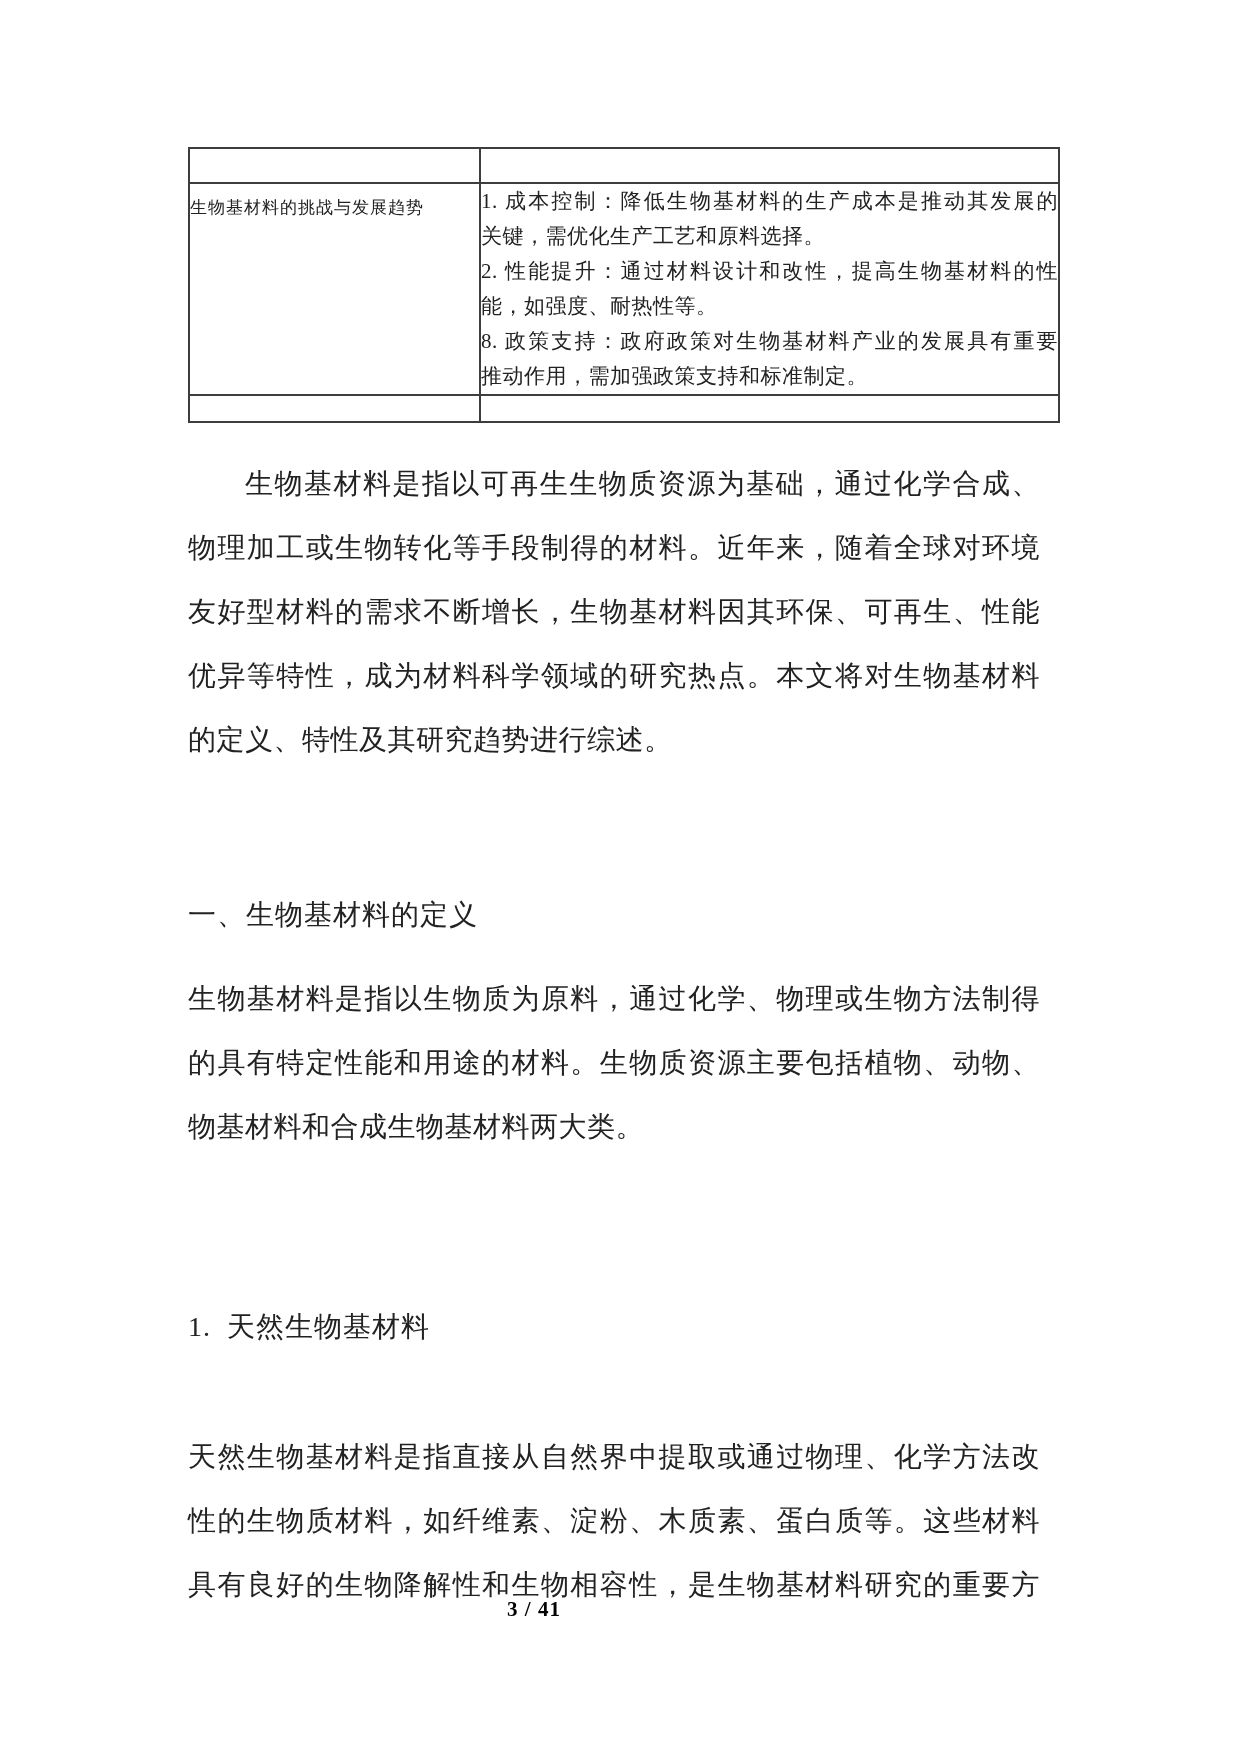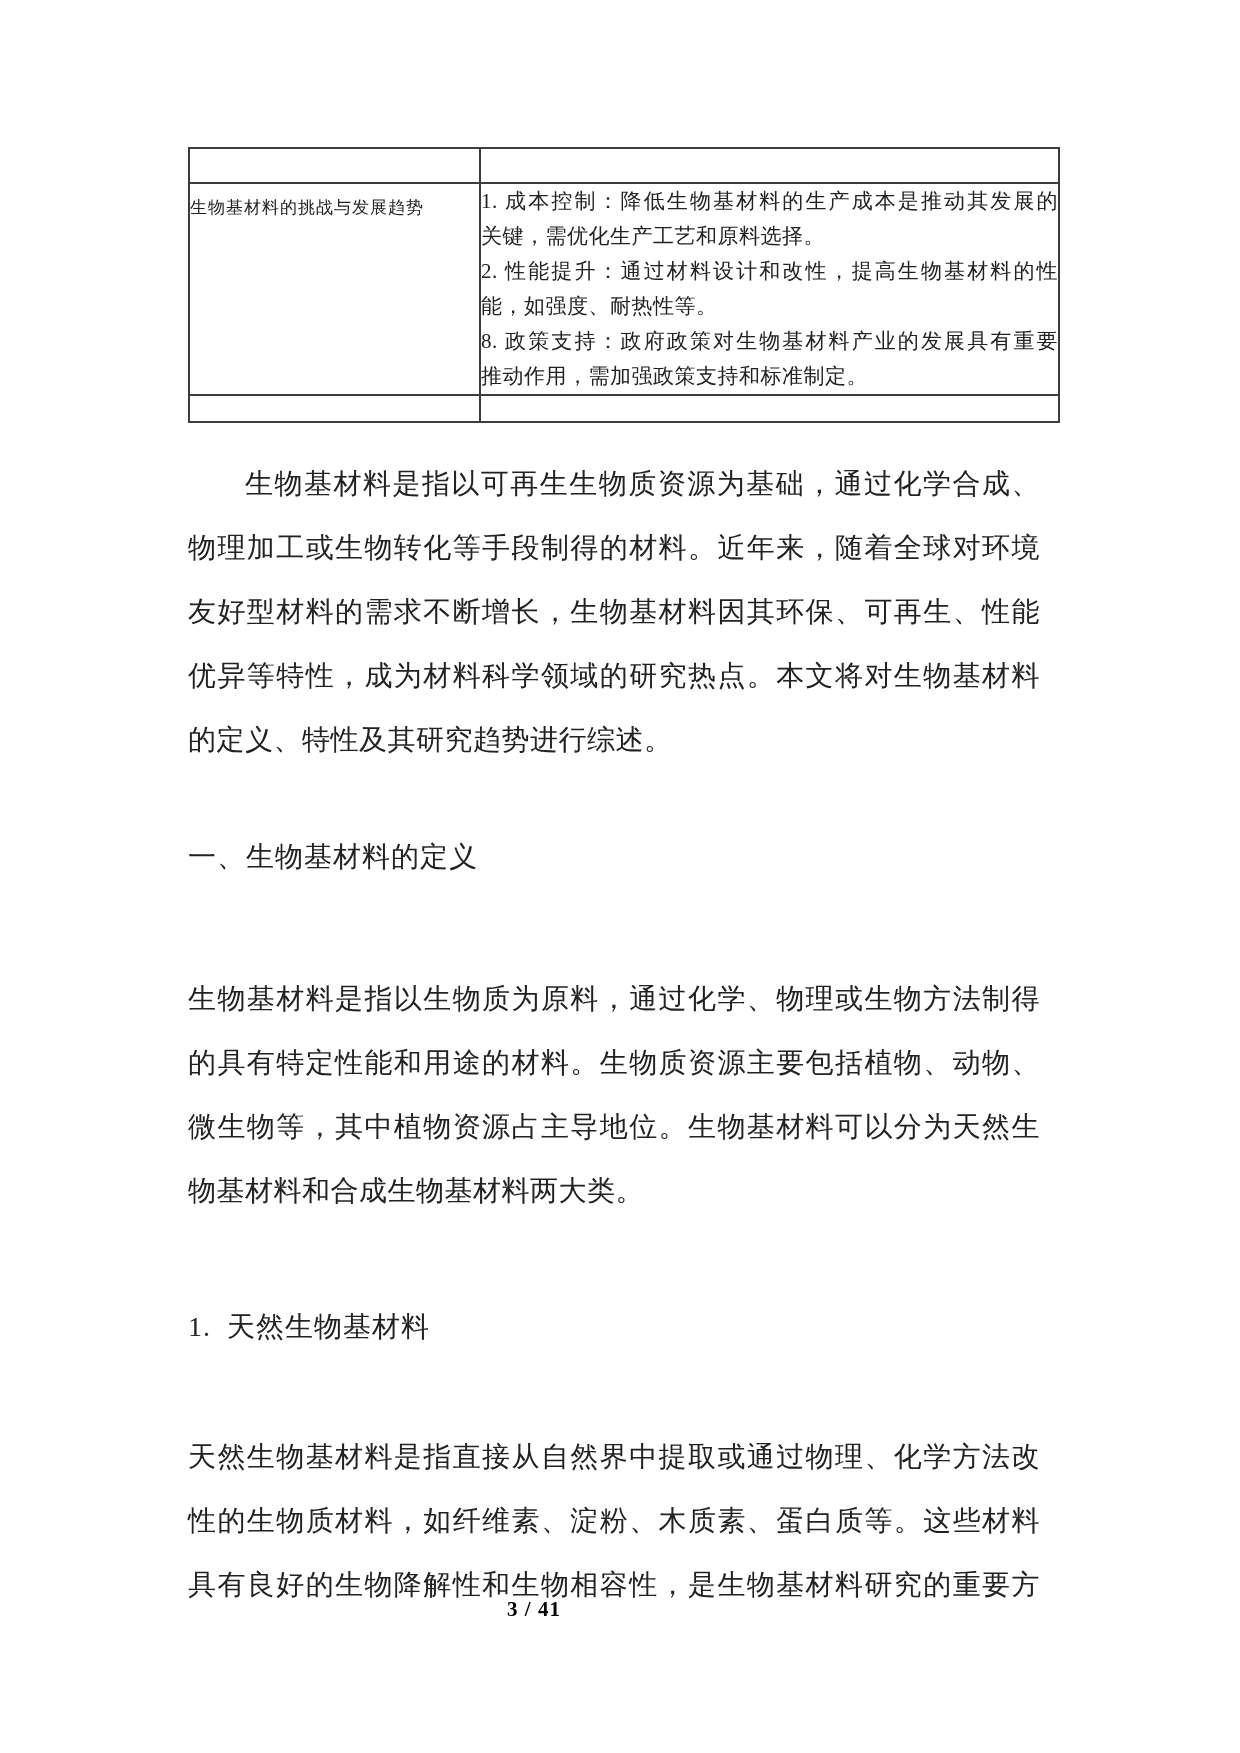--- a/index.html
+++ b/index.html
@@ -60,21 +60,21 @@
   }
   .bl.jl{white-space:normal;}
   .ind{padding-left:57px;}
   .heading{
     font-size:28px;
     line-height:64px;
     letter-spacing:1px;
     white-space:pre-wrap;
   }
   .p1{top:452px;}
-  .h1b{top:825px;}
+  .h1b{top:883px;}
   .p2{top:967px;}
   .h2b{top:1295px;}
   .p3{top:1425px;}
   
   .footer{
     position:absolute;top:1597px;left:0;width:1068px;
     text-align:center;
     font-size:21px;
     font-weight:bold;
     letter-spacing:1px;
@@ -116,21 +116,20 @@
     <div class="bl jl">友好型材料的需求不断增长，生物基材料因其环保、可再生、性能</div>
     <div class="bl jl">优异等特性，成为材料科学领域的研究热点。本文将对生物基材料</div>
     <div class="bl">的定义、特性及其研究趋势进行综述。</div>
   </div>
 
   <div class="block h1b heading">一、生物基材料的定义</div>
 
   <div class="block p2">
     <div class="bl jl">生物基材料是指以生物质为原料，通过化学、物理或生物方法制得</div>
     <div class="bl jl">的具有特定性能和用途的材料。生物质资源主要包括植物、动物、</div>
-    <div class="bl jl">微生物等，其中植物资源占主导地位。生物基材料可以分为天然生</div>
     <div class="bl">物基材料和合成生物基材料两大类。</div>
   </div>
 
   <div class="block h2b heading">1.  天然生物基材料</div>
 
   <div class="block p3">
     <div class="bl jl">天然生物基材料是指直接从自然界中提取或通过物理、化学方法改</div>
     <div class="bl jl">性的生物质材料，如纤维素、淀粉、木质素、蛋白质等。这些材料</div>
     <div class="bl jl">具有良好的生物降解性和生物相容性，是生物基材料研究的重要方</div>
   </div>

